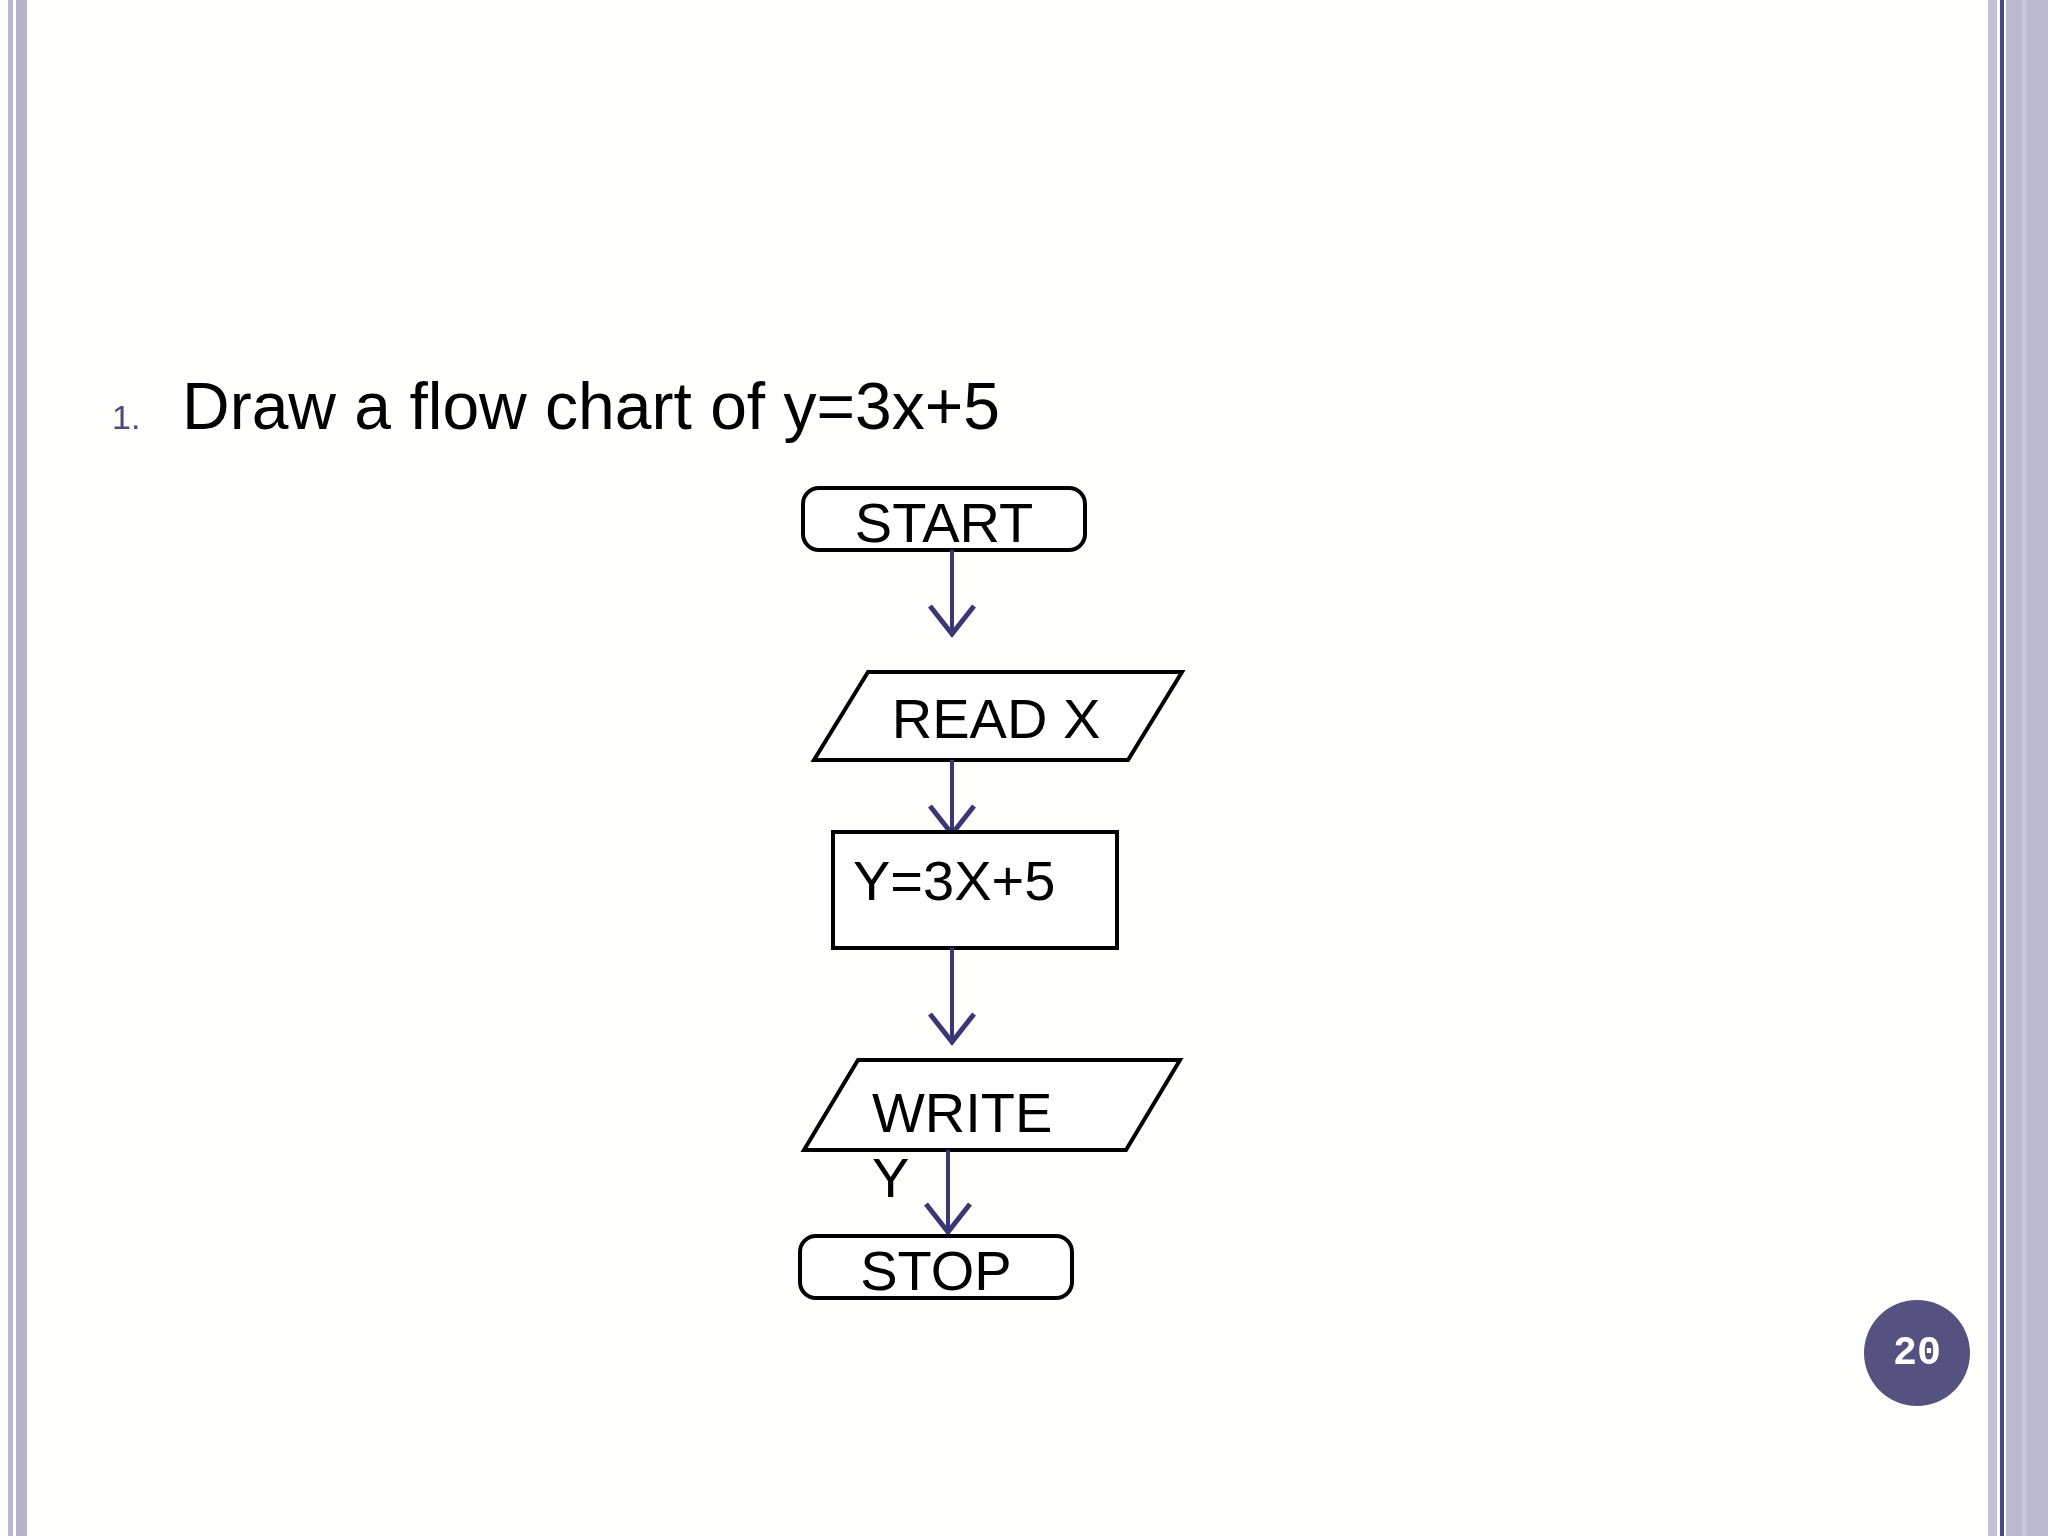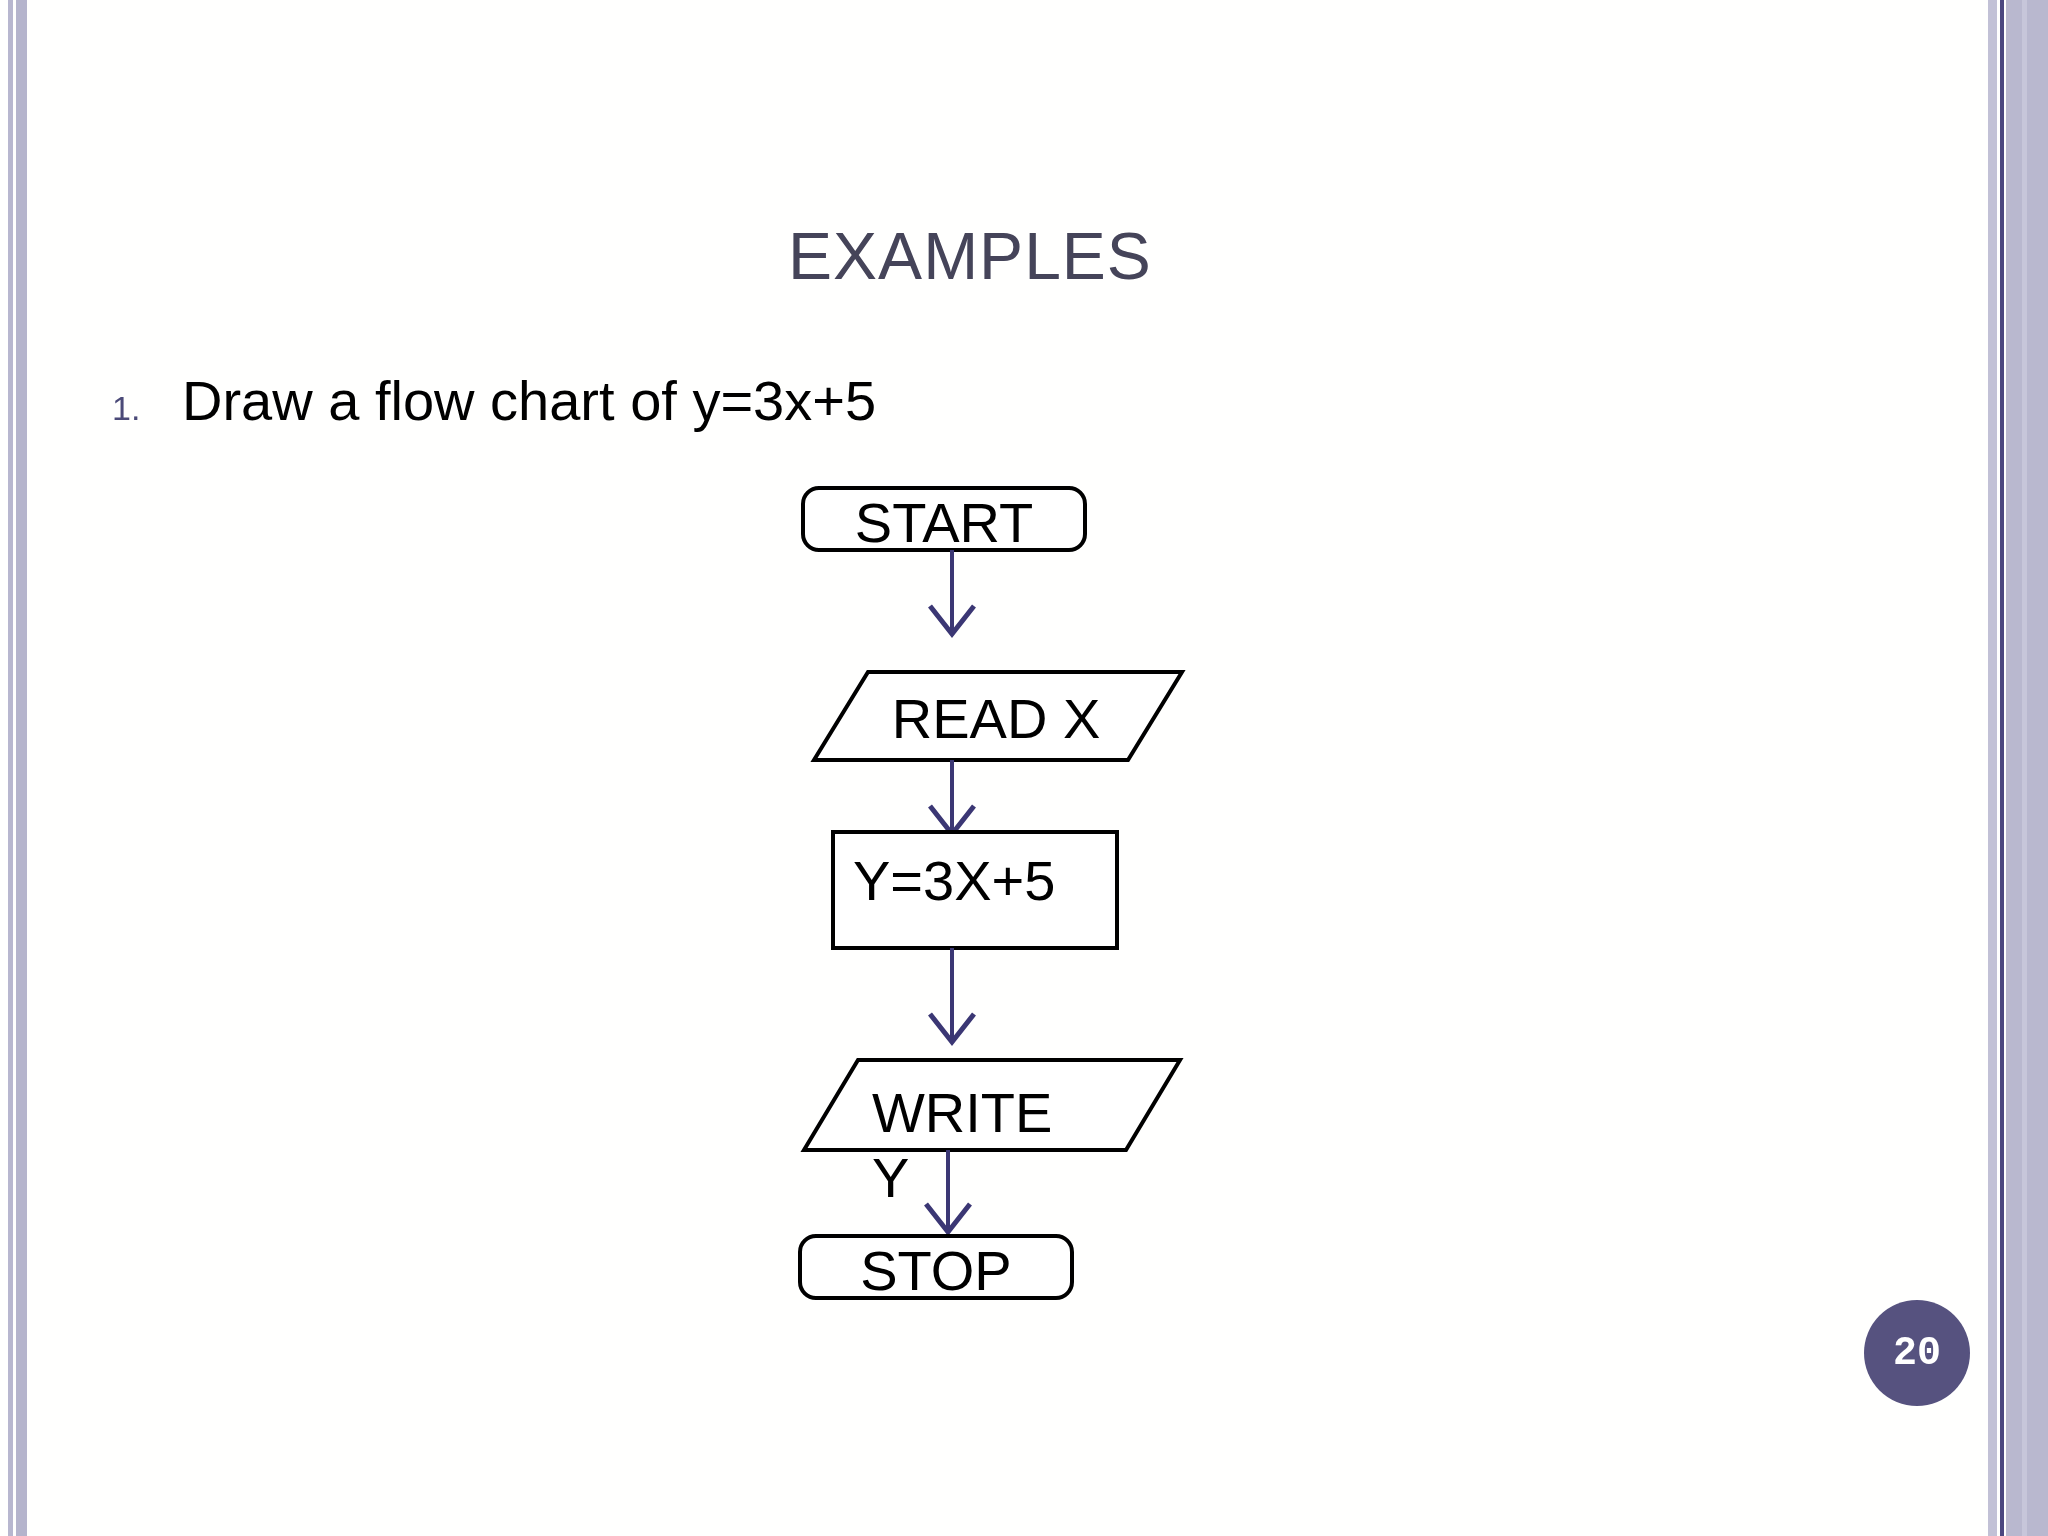--- a/index.html
+++ b/index.html
@@ -49,21 +49,21 @@
     top: 368px;
     display: flex;
     align-items: baseline;
   }
   #bullet-number {
     font-size: 34px;
     color: #4b4a78;
     width: 70px;
   }
   #bullet-text {
-    font-size: 56px;
+    font-size: 66px;
     color: #000000;
     white-space: nowrap;
   }
 
   
   #flowchart {
     position: absolute;
     left: 0;
     top: 0;
     width: 2048px;
@@ -101,21 +101,20 @@
 <div id="slide">
 
   <div class="edge-stripe" id="stripe-left-thin"></div>
   <div class="edge-stripe" id="stripe-left-wide"></div>
 
   <div class="edge-stripe" id="stripe-right-thin"></div>
   <div class="edge-stripe" id="stripe-right-line"></div>
   <div class="edge-stripe" id="stripe-right-band"></div>
   <div class="edge-stripe" id="stripe-right-inner"></div>
 
-  <div id="slide-title">EXAMPLES</div>
 
   <div id="bullet-row">
     <span id="bullet-number">1.</span>
     <span id="bullet-text">Draw a flow chart of y=3x+5</span>
   </div>
 
   <svg id="flowchart" viewBox="0 0 2048 1536" width="2048" height="1536" xmlns="http://www.w3.org/2000/svg">
 
     <g>
       <rect x="803" y="488" width="282" height="62" rx="16" ry="16" fill="#ffffff" stroke="#000000" stroke-width="4"></rect>

